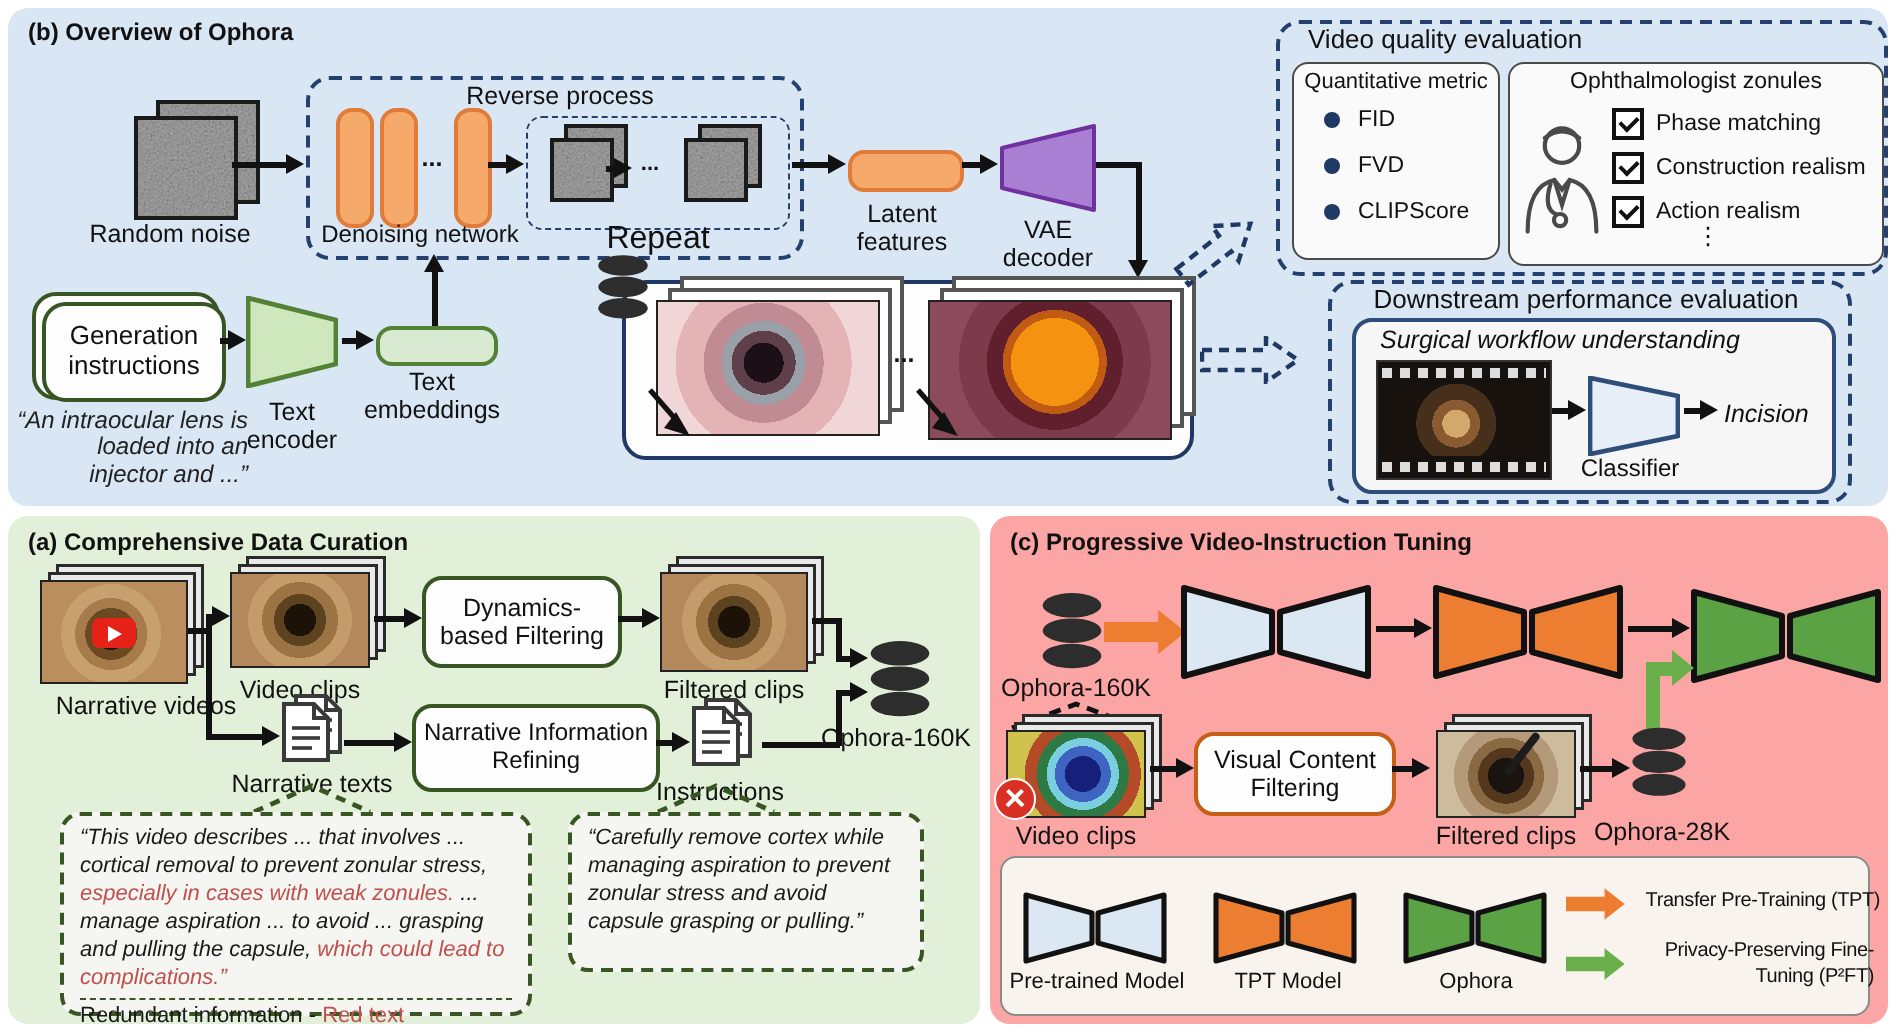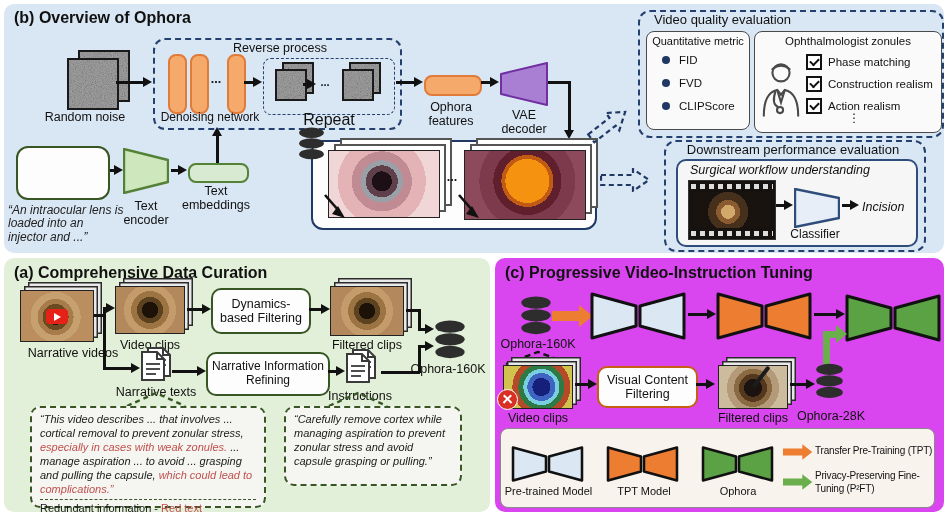--- a/index.html
+++ b/index.html
@@ -1,22 +1,22 @@
 <!DOCTYPE html>
 <html><head>
 <meta charset="utf-8">
 <style>
   html,body{margin:0;padding:0;background:#fff;}
   #root{position:relative;width:948px;height:516px;font-family:"Liberation Sans",sans-serif;color:#111;overflow:hidden;background:#fff;}
   .abs{position:absolute;}
   .panel{position:absolute;border-radius:10px;}
-  .ptitle{position:absolute;font-size:16px;font-weight:700;color:#111;white-space:nowrap;}
+  .ptitle{position:absolute;font-size:12px;font-weight:700;color:#111;white-space:nowrap;}
   .lbl{position:absolute;font-size:12.5px;color:#111;text-align:center;line-height:1.12;white-space:nowrap;}
   .lbl.wrap{white-space:normal;}
-  .lbl.left{text-align:left;}
+  .lbl.left{text-align:right;}
   .it{font-style:italic;}
   
   .ln{position:absolute;background:#111;}
   .ar{position:absolute;background:#111;height:2.5px;}
   .ar::after{content:'';position:absolute;right:-9px;top:50%;transform:translateY(-50%);width:0;height:0;border-left:9px solid #111;border-top:5.2px solid transparent;border-bottom:5.2px solid transparent;}
   .arv{position:absolute;background:#111;width:2.5px;}
   .arv.up::after{content:'';position:absolute;top:-9px;left:50%;transform:translateX(-50%);width:0;height:0;border-bottom:9px solid #111;border-left:5.2px solid transparent;border-right:5.2px solid transparent;}
   .arv.dn::after{content:'';position:absolute;bottom:-9px;left:50%;transform:translateX(-50%);width:0;height:0;border-top:9px solid #111;border-left:5.2px solid transparent;border-right:5.2px solid transparent;}
   .gln{position:absolute;background:#6aaf4b;}
   .garh{position:absolute;width:0;height:0;border-left:11px solid #6aaf4b;border-top:9px solid transparent;border-bottom:9px solid transparent;}
@@ -102,21 +102,21 @@
         <rect width="100%" height="100%" fill="#a8a8a8" filter="url(#nz)"></rect>
       </svg>
     <svg class="noise-sq" style="left:338px;top:65px;width:28px;height:28px;">
         <rect width="100%" height="100%" fill="#a8a8a8" filter="url(#nz)"></rect>
       </svg>
     <div class="lbl" style="left:290px;top:107px;width:70px;font-size:16px;">Repeat</div>
 
     <div class="ar" style="left:392px;top:77px;width:18px;"></div>
 
     <div class="pill" style="left:420px;top:71px;width:54px;height:17px;background:#f5a96b;border:2px solid #e07b39;"></div>
-    <div class="lbl wrap" style="left:417px;top:96px;width:60px;">Ophora features</div>
+    <div class="lbl wrap" style="left:417px;top:96px;width:60px;">Latent features</div>
     <div class="ar" style="left:477px;top:77px;width:9px;"></div>
 
     <svg class="abs" style="left:496px;top:58px;width:48px;height:44px;" viewBox="0 0 48 44">
         <polygon points="1,12 47,1 47,43 1,32" fill="#a97fd4" stroke="#7030a0" stroke-width="2" stroke-linejoin="round"></polygon>
       </svg>
     <div class="lbl wrap" style="left:492px;top:104px;width:56px;">VAE decoder</div>
     <div class="ln" style="left:544px;top:77px;width:22px;height:2.5px;"></div>
     <div class="arv dn" style="left:564px;top:77px;height:49px;"></div>
 
     <div class="abs" style="left:307px;top:136px;width:282px;height:86px;background:#fdfdfd;border:2.5px solid #1f3864;border-radius:12px;"></div>
@@ -131,20 +131,23 @@
     <svg class="abs" style="left:318px;top:188px;width:28px;height:30px;z-index:6;" viewBox="0 0 28 30">
         <line x1="3" y1="3" x2="17" y2="19" stroke="#111" stroke-width="2.6"></line>
         <polygon points="23,26 10,22 16,14" fill="#111"></polygon>
       </svg>
     <svg class="abs" style="left:452px;top:188px;width:28px;height:30px;z-index:6;" viewBox="0 0 28 30">
         <line x1="3" y1="3" x2="17" y2="19" stroke="#111" stroke-width="2.6"></line>
         <polygon points="23,26 10,22 16,14" fill="#111"></polygon>
       </svg>
 
     <div class="abs" style="left:12px;top:142px;width:90px;height:50px;background:#fdfdfd;border:2px solid #375623;border-radius:12px;"></div>
+    <div class="gbox" style="left:17px;top:147px;width:88px;height:46px;border-radius:12px;font-size:13px;">
+        <span style="width:82px;">Generation instructions</span>
+      </div>
     <div class="ar" style="left:106px;top:165px;width:4px;"></div>
 
     <svg class="abs" style="left:119px;top:144px;width:46px;height:46px;" viewBox="0 0 46 46">
         <polygon points="1,1 45,12 45,34 1,45" fill="#cfe7bd" stroke="#538135" stroke-width="2.4" stroke-linejoin="round"></polygon>
       </svg>
     <div class="lbl wrap" style="left:113px;top:195px;width:58px;">Text encoder</div>
     <div class="ar" style="left:167px;top:165px;width:7px;"></div>
 
     <div class="pill" style="left:184px;top:159px;width:57px;height:16px;background:#d9ead3;border:2px solid #538135;"></div>
     <div class="lbl wrap" style="left:176px;top:180px;width:72px;">Text embeddings</div>
@@ -306,21 +309,21 @@
         <polyline points="1,15 30,2 59,15" fill="none" stroke="#375623" stroke-width="2.4" stroke-dasharray="5 4"></polyline>
       </svg>
 
     <div class="quote-box" style="left:26px;top:148px;width:236px;height:102px;">
       <span>“This video describes ... that involves ... cortical removal to prevent zonular stress, </span><span class="red">especially in cases with weak zonules.</span><span> ... manage aspiration ... to avoid ... grasping and pulling the capsule, </span><span class="red">which could lead to complications.”</span>
       <div style="border-top:1.6px dashed #375623;margin-top:2px;padding-top:2px;font-style:normal;"><span>Redundant information - </span><span class="red">Red text</span></div>
     </div>
     <div class="quote-box" style="left:280px;top:148px;width:178px;height:80px;"><span>“Carefully remove cortex while managing aspiration to prevent zonular stress and avoid capsule grasping or pulling.”</span></div>
   </div>
 
-  <div class="panel" style="left:495px;top:258px;width:449px;height:254px;background:#d946ef;">
+  <div class="panel" style="left:495px;top:258px;width:449px;height:254px;background:#fca5a5;">
     <div class="ptitle" style="left:10px;top:6px;">(c) Progressive Video-Instruction Tuning</div>
 
     <svg class="abs" style="left:25px;top:38px;width:32px;height:40px;" viewBox="0 0 24 30">
         <ellipse cx="12" cy="5" rx="11" ry="4.6" fill="#2d2d2d"></ellipse>
         <ellipse cx="12" cy="14.5" rx="11" ry="4.6" fill="#2d2d2d"></ellipse>
         <ellipse cx="12" cy="24" rx="11" ry="4.6" fill="#2d2d2d"></ellipse>
       </svg>
     <div class="lbl" style="left:0px;top:79px;width:86px;">Ophora-160K</div>
 
     <svg class="abs" style="left:57px;top:46px;width:42px;height:24px;" viewBox="0 0 42 24">

